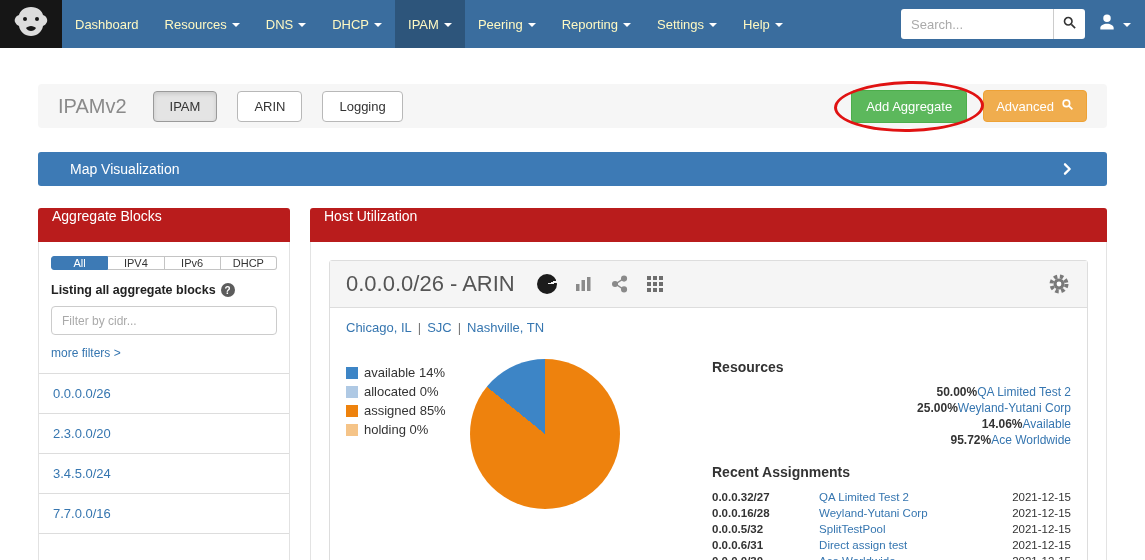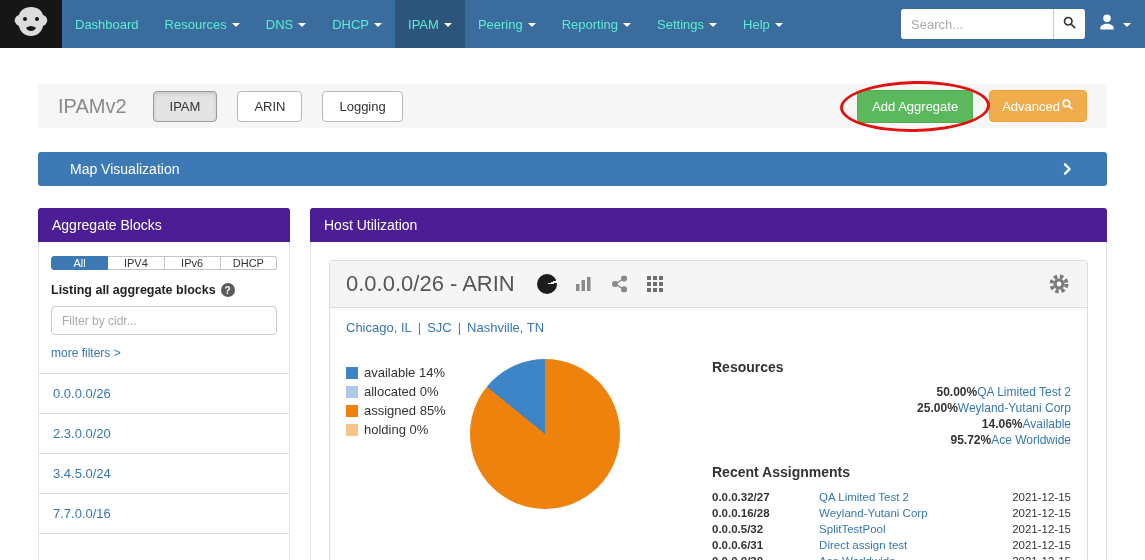--- a/index.html
+++ b/index.html
@@ -3,47 +3,47 @@
 <meta charset="utf-8">
 <style>
   * { box-sizing: border-box; margin: 0; padding: 0; }
   html, body { width: 1145px; height: 560px; overflow: hidden; }
   body { background: #fff; font-family: "Liberation Sans", sans-serif; }
 
   
   .navbar { height: 48px; background: #3a6d9e; display: flex; align-items: stretch; }
   .logo { width: 62px; background: #161616; display: flex; align-items: center; justify-content: center; flex: none; }
   .nav-items { display: flex; }
-  .nav-item { display: flex; align-items: center; gap: 5px; padding: 0 13px; color: #5eead4; font-size: 13px; cursor: pointer; text-decoration: none; }
+  .nav-item { display: flex; align-items: center; gap: 5px; padding: 0 13px; color: #fef9c3; font-size: 13px; cursor: pointer; text-decoration: none; }
   .nav-item.active { background: rgba(0,0,0,0.22); }
   .caret { width: 0; height: 0; border-left: 4px solid transparent; border-right: 4px solid transparent; border-top: 4px solid #fff; margin-top: 2px; }
   .nav-right { margin-left: auto; display: flex; align-items: center; gap: 12px; padding-right: 14px; }
   .search-group { display: flex; height: 30px; }
   .search-input { width: 152px; border: none; border-radius: 3px 0 0 3px; padding: 0 10px; font-size: 13px; color: #444; outline: none; }
   .search-input::placeholder { color: #aaa; }
   .search-btn { width: 32px; background: #fff; border: none; border-left: 1px solid #ccc; border-radius: 0 3px 3px 0; display: flex; align-items: center; justify-content: center; cursor: pointer; }
   .user-menu { display: flex; align-items: center; gap: 6px; cursor: pointer; }
 
   
   .page { padding: 0 38px; }
   .page-header { margin-top: 36px; height: 44px; background: #f6f6f6; border-radius: 4px; display: flex; align-items: center; padding: 0 20px; }
   .page-title { font-size: 20px; color: #8a8a8a; margin-right: 26px; font-weight: 400; }
   .view-tab { padding: 7px 16px; font-size: 13px; border: 1px solid #b8b8b8; border-radius: 4px; background: #fff; color: #333; margin-right: 20px; cursor: pointer; font-family: inherit; }
   .view-tab.active { background: #e4e4e4; border-color: #9a9a9a; box-shadow: inset 0 2px 4px rgba(0,0,0,0.12); }
   .header-actions { margin-left: auto; display: flex; align-items: center; gap: 16px; }
   .btn-green { background: #5cb85c; border: 1px solid #4cae4c; color: #fff; font-size: 13px; padding: 8px 14px; border-radius: 4px; cursor: pointer; font-family: inherit; }
-  .btn-orange { background: #f0ad4e; border: 1px solid #eea236; color: #fff; font-size: 13px; padding: 7px 12px; border-radius: 4px; cursor: pointer; display: flex; align-items: center; gap: 1px; font-family: inherit; }
+  .btn-orange { background: #f0ad4e; border: 1px solid #eea236; color: #fff; font-size: 13px; padding: 7px 12px; border-radius: 4px; cursor: pointer; display: flex; align-items: center; gap: 7px; font-family: inherit; }
   .add-wrap { position: relative; }
   .annotation-ellipse { position: absolute; left: -17px; right: -17px; top: -9px; bottom: -9px; border: 3px solid #e01212; border-radius: 50%; pointer-events: none; transform: rotate(-1deg); }
 
   .map-bar { margin-top: 24px; height: 34px; background: #3d7ab5; border-radius: 3px; color: #fff; display: flex; align-items: center; padding: 0 32px; font-size: 14px; cursor: pointer; }
   .map-bar .chev { margin-left: auto; display: flex; align-items: center; }
 
   .columns { display: flex; gap: 20px; margin-top: 22px; align-items: flex-start; }
-  .panel-header { height: 34px; background: #4c1d95; border-radius: 3px 3px 0 0; color: #fff; font-size: 14px; display: flex; align-items: center; padding: 0 14px; }
+  .panel-header { height: 34px; background: #b91c1c; border-radius: 3px 3px 0 0; color: #fff; font-size: 14px; display: flex; padding: 0 14px; }
 
   
   .left-panel { width: 252px; flex: none; }
   .left-body { background: #fff; border: 1px solid #e2e2e2; border-top: none; padding: 14px 12px 0; }
   .seg-tabs { display: flex; }
   .seg-tab { flex: 1; height: 14px; font-size: 11px; background: #fff; border: 1px solid #c4c4c4; border-left: none; color: #333; cursor: pointer; font-family: inherit; }
   .seg-tab:first-child { border-left: 1px solid #c4c4c4; border-radius: 3px 0 0 3px; }
   .seg-tab:last-child { border-radius: 0 3px 3px 0; }
   .seg-tab.active { background: #3d7ab5; border-color: #3d7ab5; color: #fff; }
   .listing-label { margin: 13px 0 9px; font-size: 12.5px; font-weight: bold; color: #222; display: flex; align-items: center; gap: 5px; }

